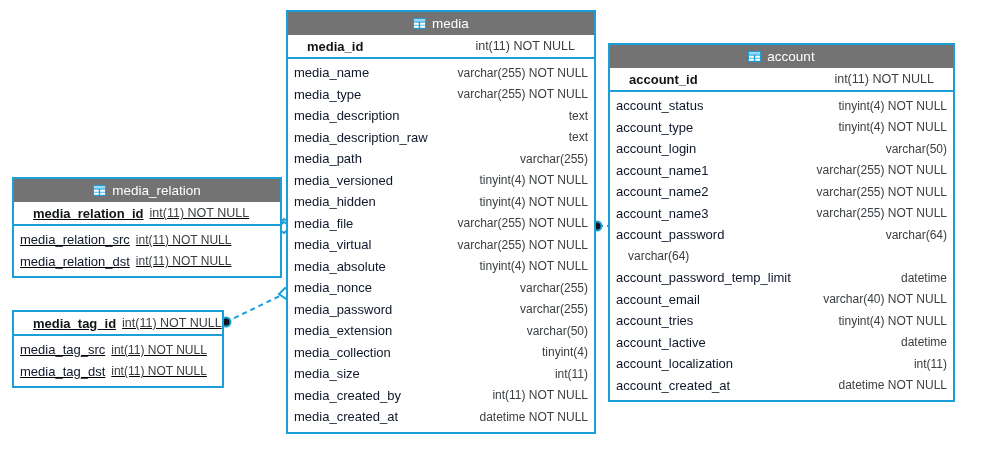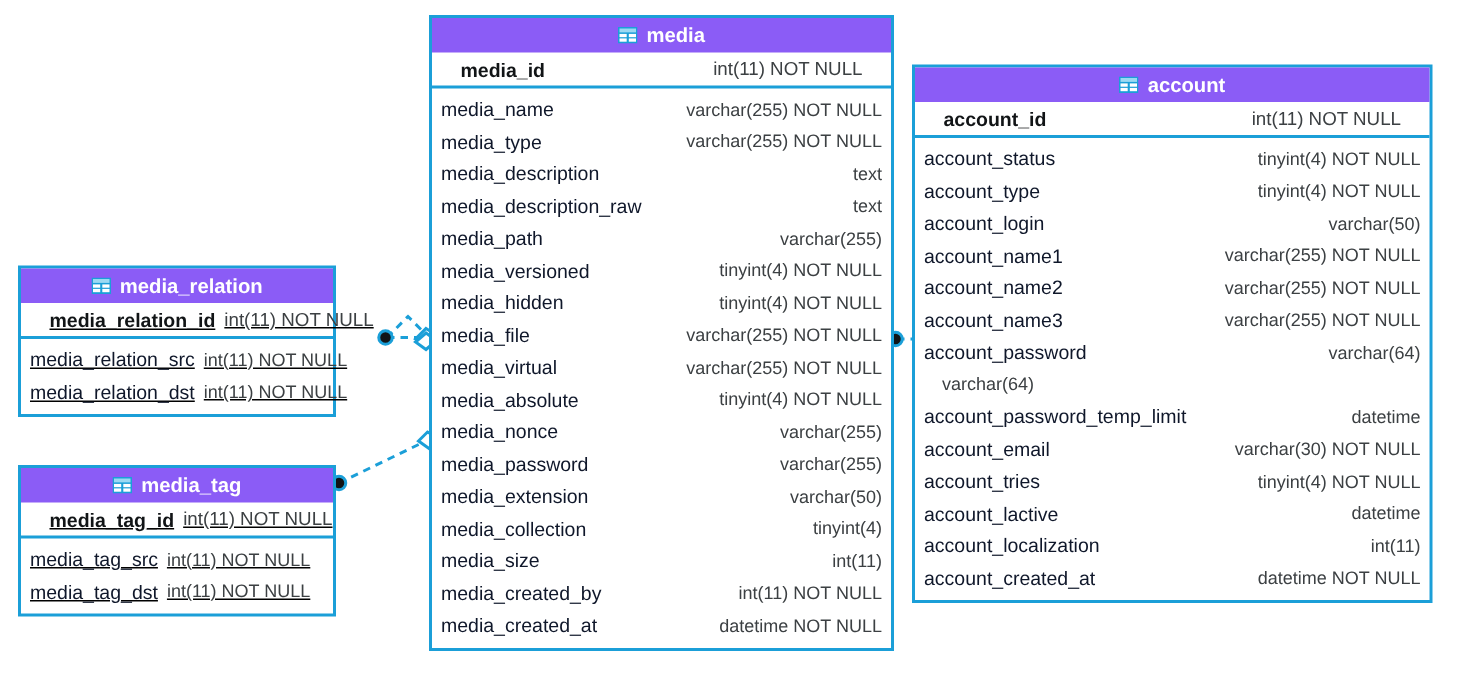--- a/index.html
+++ b/index.html
@@ -35,32 +35,31 @@
 
   .entity {
     position: absolute;
     box-sizing: border-box;
     border: 2px solid #1b9fd8;
     background: #ffffff;
     z-index: 2;
   }
 
   .entity-header {
-    background: #8b5cf6;
+    background: #737373;
     color: #ffffff;
     font-size: 13.5px;
     line-height: 22px;
     height: 23px;
     text-align: center;
     white-space: nowrap;
     display: flex;
     align-items: center;
     justify-content: center;
     gap: 6px;
-    font-weight: bold;
   }
 
   .tbl-icon {
     display: inline-block;
     width: 13px;
     height: 11px;
     position: relative;
     flex: 0 0 auto;
   }
   .tbl-icon svg { display: block; }
@@ -113,21 +112,21 @@
   .entity.compact .row {
     justify-content: flex-start;
     gap: 6px;
     text-decoration: underline;
   }
   .entity.compact .col-type { padding-left: 0; }
 
   
   #ent-media           { left: 286px; top: 10px;  width: 310px; }
   #ent-account         { left: 608px; top: 43px;  width: 347px; }
-  #ent-media_relation  { left: 12px;  top: 177px; width: 212px; }
+  #ent-media_relation  { left: 12px;  top: 177px; width: 270px; }
   #ent-media_tag       { left: 12px;  top: 310px; width: 212px; }
 
   .edge-line {
     stroke: #1b9fd8;
     stroke-width: 2;
     stroke-dasharray: 5 4;
     fill: none;
   }
   .edge-dot {
     fill: #111416;
@@ -309,21 +308,21 @@
         </div>
       <div class="row">
           <span class="col-type">varchar(64)</span>
         </div>
       <div class="row">
           <span class="col-name">account_password_temp_limit</span>
           <span class="col-type">datetime</span>
         </div>
       <div class="row">
           <span class="col-name">account_email</span>
-          <span class="col-type">varchar(30) NOT NULL</span>
+          <span class="col-type">varchar(40) NOT NULL</span>
         </div>
       <div class="row">
           <span class="col-name">account_tries</span>
           <span class="col-type">tinyint(4) NOT NULL</span>
         </div>
       <div class="row">
           <span class="col-name">account_lactive</span>
           <span class="col-type">datetime</span>
         </div>
       <div class="row">
@@ -361,33 +360,20 @@
           <span class="col-type">int(11) NOT NULL</span>
         </div>
       <div class="row">
           <span class="col-name">media_relation_dst</span>
           <span class="col-type">int(11) NOT NULL</span>
         </div>
     </div>
   </div>
 
   <div class="entity compact" id="ent-media_tag">
-    <div class="entity-header">
-      <span class="tbl-icon">
-        <svg width="13" height="11" viewBox="0 0 13 11">
-          <rect x="0" y="0" width="13" height="11" fill="#1b9fd8"></rect>
-          <rect x="1" y="1" width="11" height="2.6" fill="#9bd9f2"></rect>
-          <rect x="1" y="4.6" width="4.8" height="2.2" fill="#ffffff"></rect>
-          <rect x="7.2" y="4.6" width="4.8" height="2.2" fill="#ffffff"></rect>
-          <rect x="1" y="7.6" width="4.8" height="2.2" fill="#ffffff"></rect>
-          <rect x="7.2" y="7.6" width="4.8" height="2.2" fill="#ffffff"></rect>
-        </svg>
-      </span>
-      <span>media_tag</span>
-    </div>
     <div class="entity-pk">
       <span class="col-name">media_tag_id</span>
       <span class="col-type">int(11) NOT NULL</span>
     </div>
     <div class="entity-body">
       <div class="row">
           <span class="col-name">media_tag_src</span>
           <span class="col-type">int(11) NOT NULL</span>
         </div>
       <div class="row">

